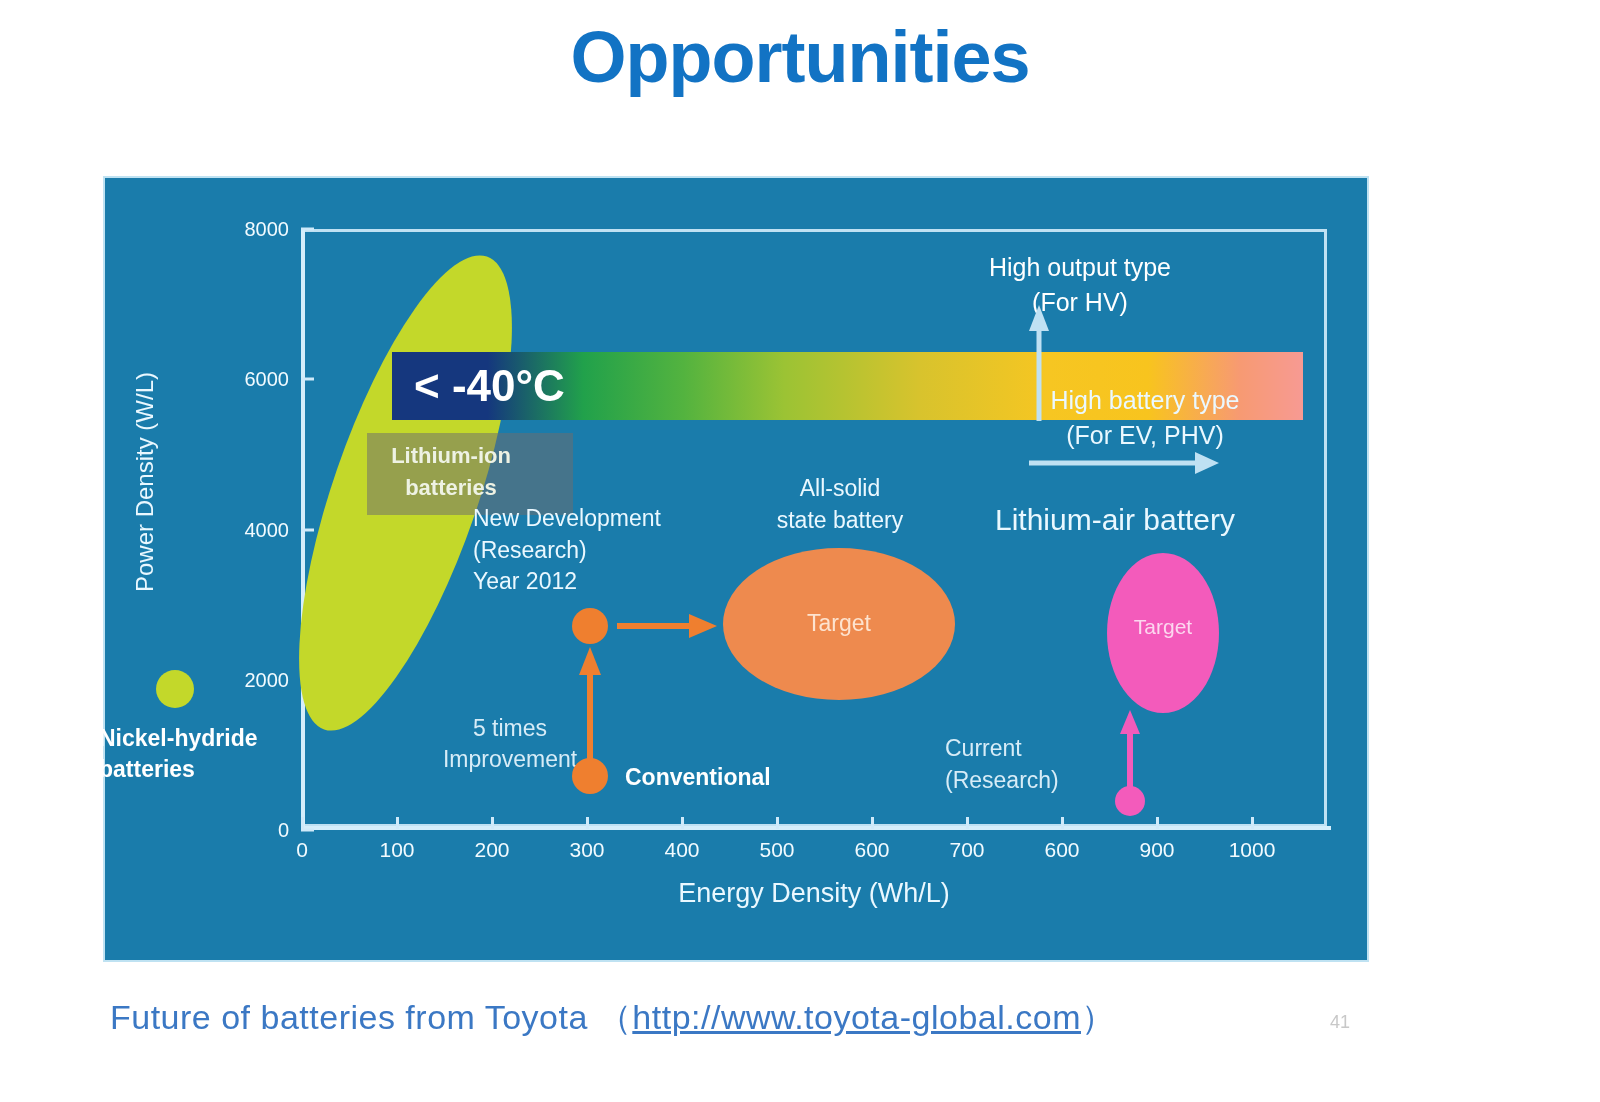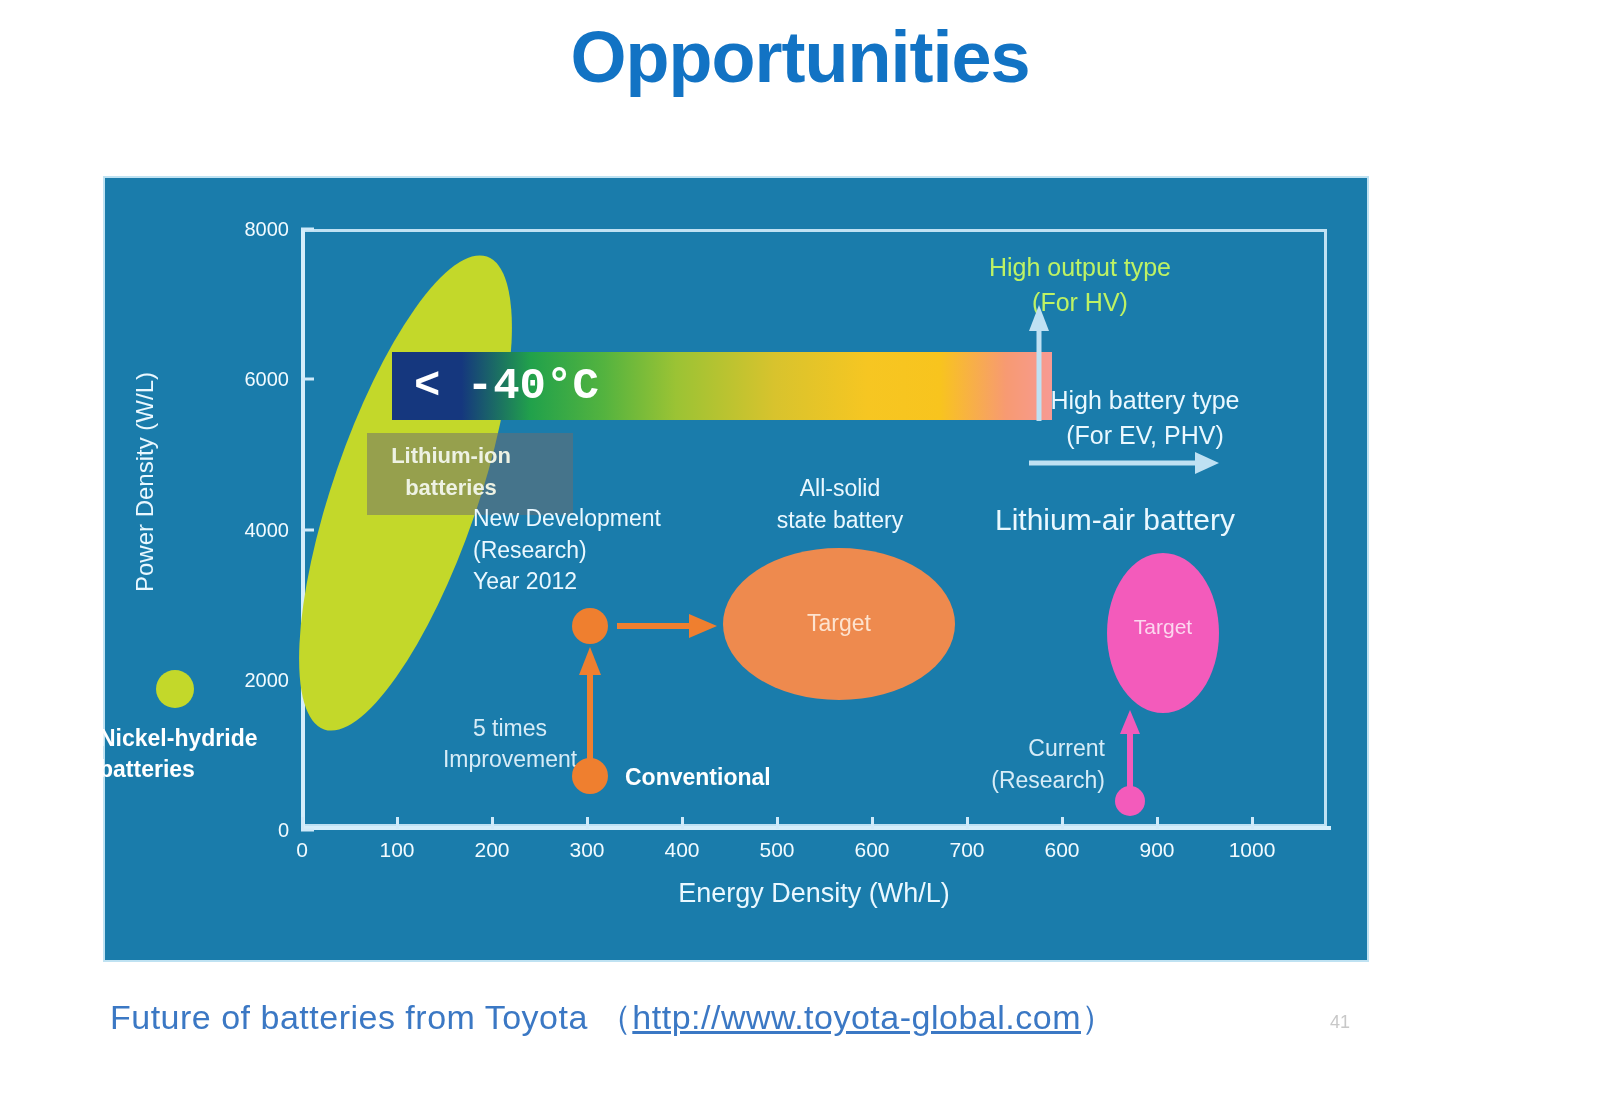--- a/index.html
+++ b/index.html
@@ -305,47 +305,46 @@
     width: 30px;
     height: 30px;
     background: #f35bbb;
     border-radius: 50%;
   }
   #liair-current-label {
     position: absolute;
     left: 840px;
     top: 555px;
     width: 160px;
-    text-align: right;
+    text-align: left;
     font-size: 23px;
     color: #d7ecf7;
     line-height: 1.38;
   }
   #arrow-up-pink {
     position: absolute;
     left: 1015px;
     top: 530px;
     width: 20px;
     height: 90px;
   }
 
   
   #temp-bar {
     position: absolute;
     left: 287px;
     top: 174px;
-    width: 660px;
+    width: 911px;
     height: 68px;
     background: linear-gradient(to right,
       #15377e 0%, #15377e 10.5%,
       #21a14b 21%, #53b33f 32%,
       #9bc334 43%, #d8c32d 58%,
       #f6c622 72%, #f8c41e 83%,
       #f79a72 93%, #f79a93 100%);
-    font-family: Liberation Mono, monospace;
   }
   #temp-low {
     position: absolute;
     left: 0;
     top: 0;
     height: 68px;
     line-height: 68px;
     padding-left: 22px;
     font-size: 44px;
     font-weight: bold;
@@ -366,21 +365,21 @@
   }
 
   
   #high-output-label {
     position: absolute;
     left: 810px;
     top: 72px;
     width: 330px;
     text-align: center;
     font-size: 25px;
-    color: #bef264;
+    color: #ffffff;
     line-height: 1.4;
   }
   #arrow-up-white {
     position: absolute;
     left: 921px;
     top: 125px;
     width: 26px;
     height: 118px;
   }
   #high-capacity-label {

